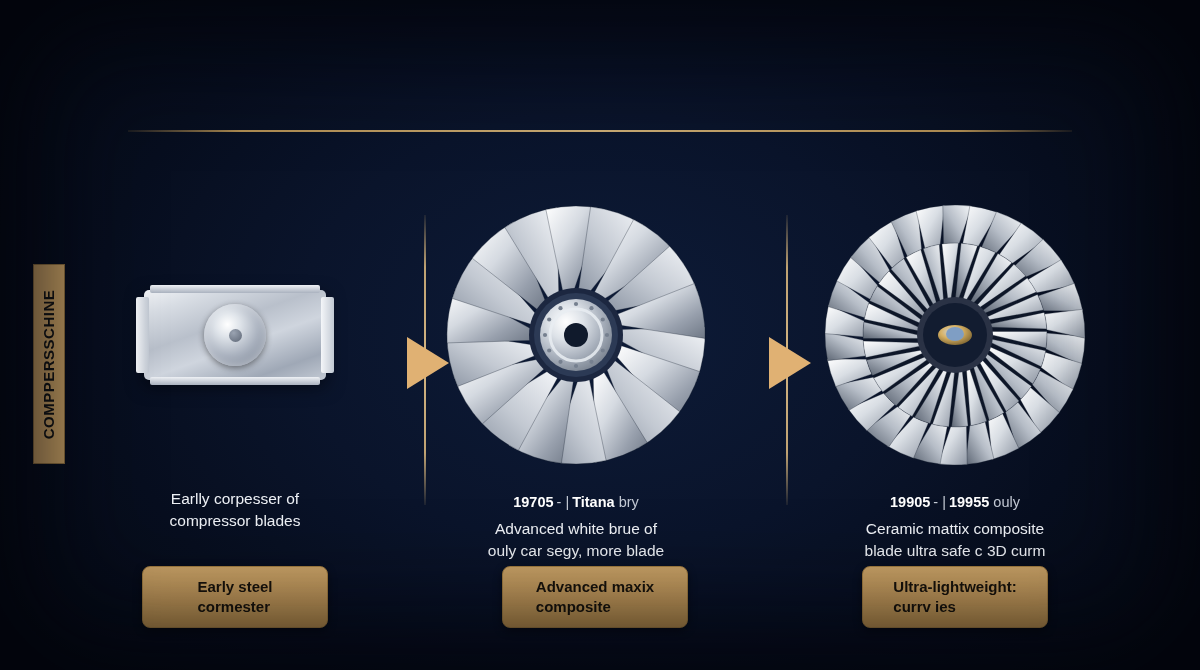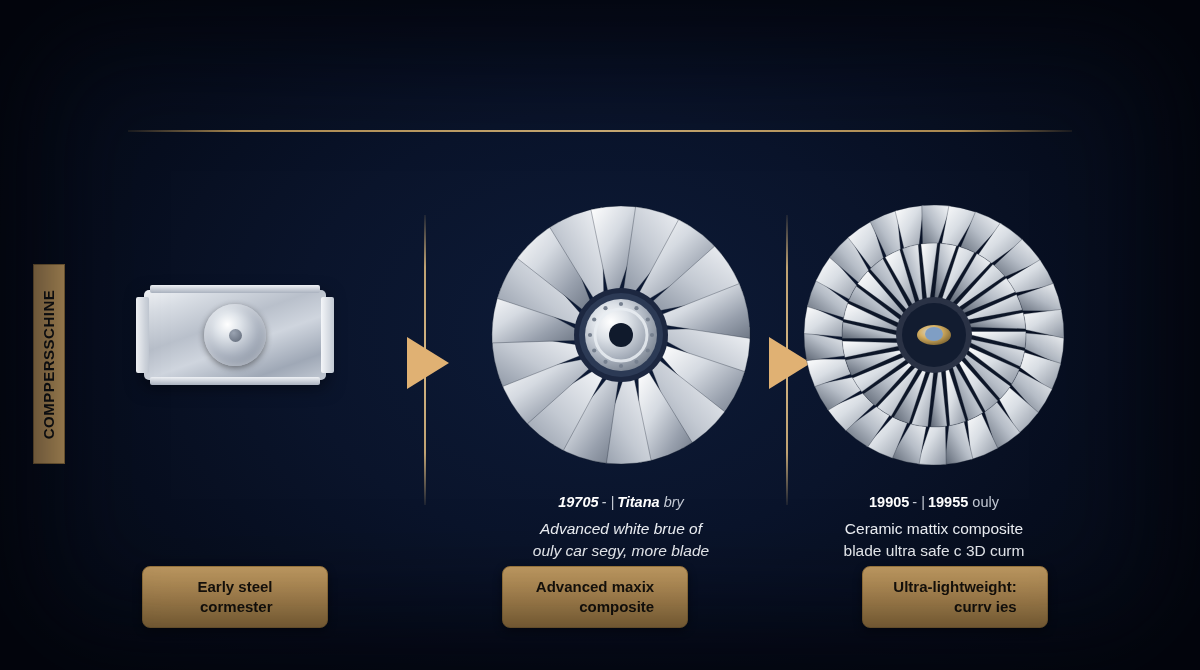--- a/index.html
+++ b/index.html
@@ -74,22 +74,22 @@
   }
 
   
   .stage {
     position: absolute;
     top: 190px;
     width: 300px;
     height: 450px;
   }
   .stage-1 { left: 85px; }
-  .stage-2 { left: 471px; font-style: italic; }
-  .stage-3 { left: 784px; }
+  .stage-2 { left: 426px; }
+  .stage-3 { left: 805px; }
 
   .art-box {
     position: relative;
     width: 300px;
     height: 290px;
     display: flex;
     align-items: center;
     justify-content: center;
   }
 
@@ -209,21 +209,21 @@
     top: 566px;
     width: 186px;
     height: 62px;
     border-radius: 8px;
     background: linear-gradient(to bottom, #cda568, #bd914e);
     border: 1px solid #a57f41;
     box-shadow: 0 3px 9px rgba(0,0,0,0.45);
     display: flex;
     align-items: center;
     justify-content: center;
-    text-align: right;
+    text-align: left;
     color: #18130b;
     font-size: 15px;
     font-weight: bold;
     line-height: 20px;
     box-sizing: border-box;
   }
   .badge-1 { left: 142px; }
   .badge-2 { left: 502px; }
   .badge-3 { left: 862px; }
 </style>
@@ -238,20 +238,24 @@
     <span>COMPPERSSCHINE</span>
   </div>
 
   <div class="stage stage-1">
     <div class="art-box">
       <div class="plate">
         <div class="plate-notch-l"></div>
         <div class="plate-notch-r"></div>
         <div class="plate-hub"></div>
       </div>
+    </div>
+    <div class="caption-desc">
+      <div>Earlly corpesser of</div>
+      <div>compressor blades</div>
     </div>
   </div>
   <div class="badge badge-1">
     <div>
       <div>Early steel</div>
       <div>cormester</div>
     </div>
   </div>
 
   <div class="connector connector-1">

